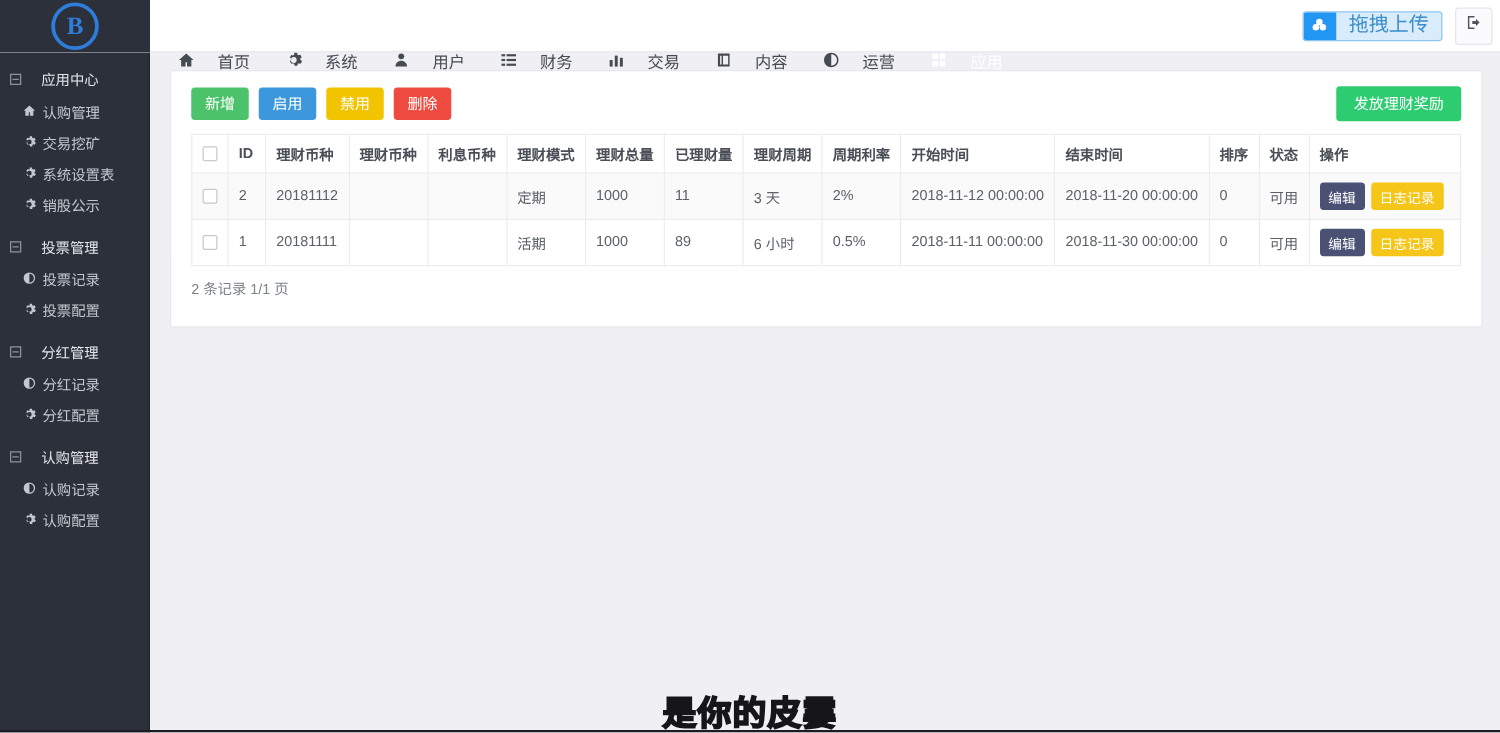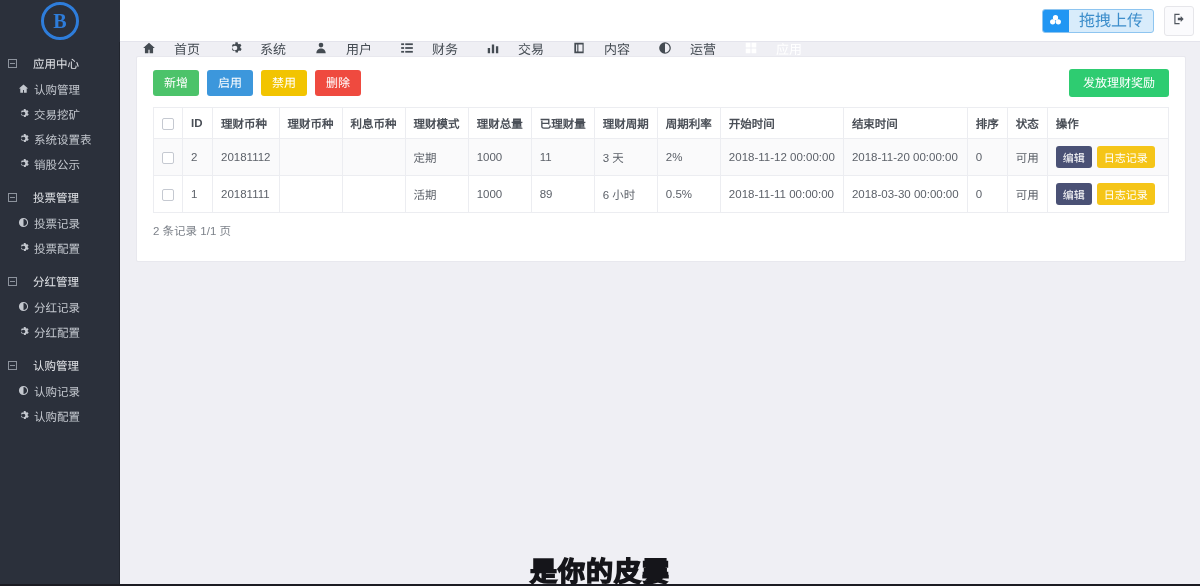--- a/index.html
+++ b/index.html
@@ -527,21 +527,21 @@
               <td class="c-id">1</td>
               <td>20181111</td>
               <td></td>
               <td></td>
               <td class="mode-demand">活期</td>
               <td>1000</td>
               <td>89</td>
               <td>6 小时</td>
               <td>0.5%</td>
               <td>2018-11-11 00:00:00</td>
-              <td>2018-03-30 00:00:00</td>
+              <td>2018-11-30 00:00:00</td>
               <td>0</td>
               <td class="status-ok">可用</td>
               <td><button class="mini mini-edit">编辑</button><button class="mini mini-log">日志记录</button></td>
             </tr>
           </tbody>
       </table>
 
       <div class="pager">2 条记录 1/1 页</div>
     </div>
   </div>

